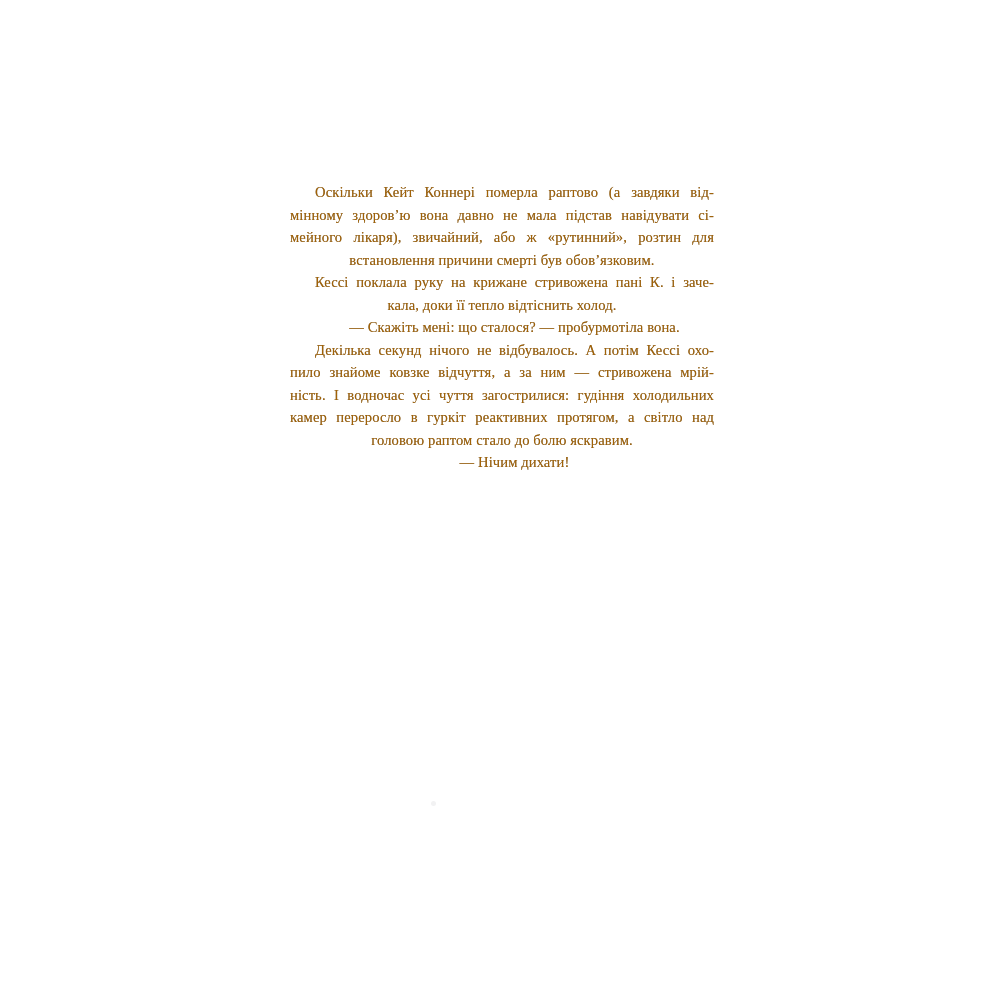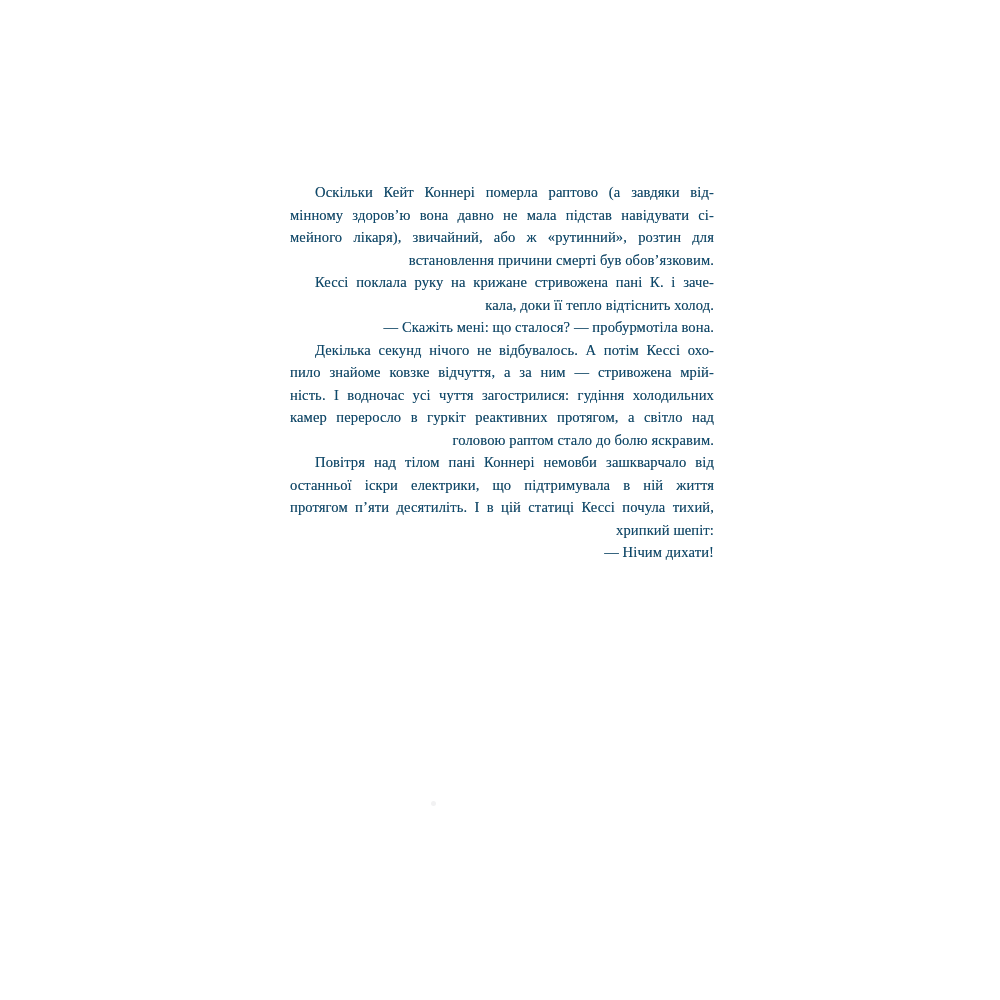--- a/index.html
+++ b/index.html
@@ -15,30 +15,30 @@
     overflow: hidden;
   }
   .text-block {
     position: absolute;
     left: 290px;
     top: 181px;
     width: 424px;
     font-family: "Liberation Serif", "DejaVu Serif", serif;
     font-size: 14.6px;
     line-height: 22.5px;
-    color: #0c4a6e;
+    color: #a16207;
     text-shadow: 0 0 0.6px rgba(62, 62, 62, 0.55);
     letter-spacing: 0.1px;
   }
   .paragraph {
     margin: 0;
     padding: 0;
   }
   .line {
-    text-align: right;
+    text-align: center;
   }
   .line.jfull {
     text-align: justify;
     text-align-last: justify;
   }
   .line.indent {
     text-indent: 25px;
   }
   .paragraph.italic .line {
   }
@@ -70,24 +70,18 @@
       <div class="paragraph">
         <div class="line indent">— Скажіть мені: що сталося? — пробурмотіла вона.</div>
       </div>
       <div class="paragraph">
         <div class="line indent jfull">Декілька секунд нічого не відбувалось. А потім Кессі охо-</div>
         <div class="line jfull">пило знайоме ковзке відчуття, а за ним — стривожена мрій-</div>
         <div class="line jfull">ність. І водночас усі чуття загострилися: гудіння холодильних</div>
         <div class="line jfull">камер переросло в гуркіт реактивних протягом, а світло над</div>
         <div class="line">головою раптом стало до болю яскравим.</div>
       </div>
-      <div class="paragraph">
-        <div class="line indent jfull">Повітря над тілом пані Коннері немовби зашкварчало від</div>
-        <div class="line jfull">останньої іскри електрики, що підтримувала в ній життя</div>
-        <div class="line jfull">протягом п’яти десятиліть. І в цій статиці Кессі почула тихий,</div>
-        <div class="line">хрипкий шепіт:</div>
-      </div>
       <div class="paragraph italic">
         <div class="line indent">— Нічим дихати!</div>
       </div>
     </div>
   <div class="speck"></div>
 </div>
 
 </body></html>

